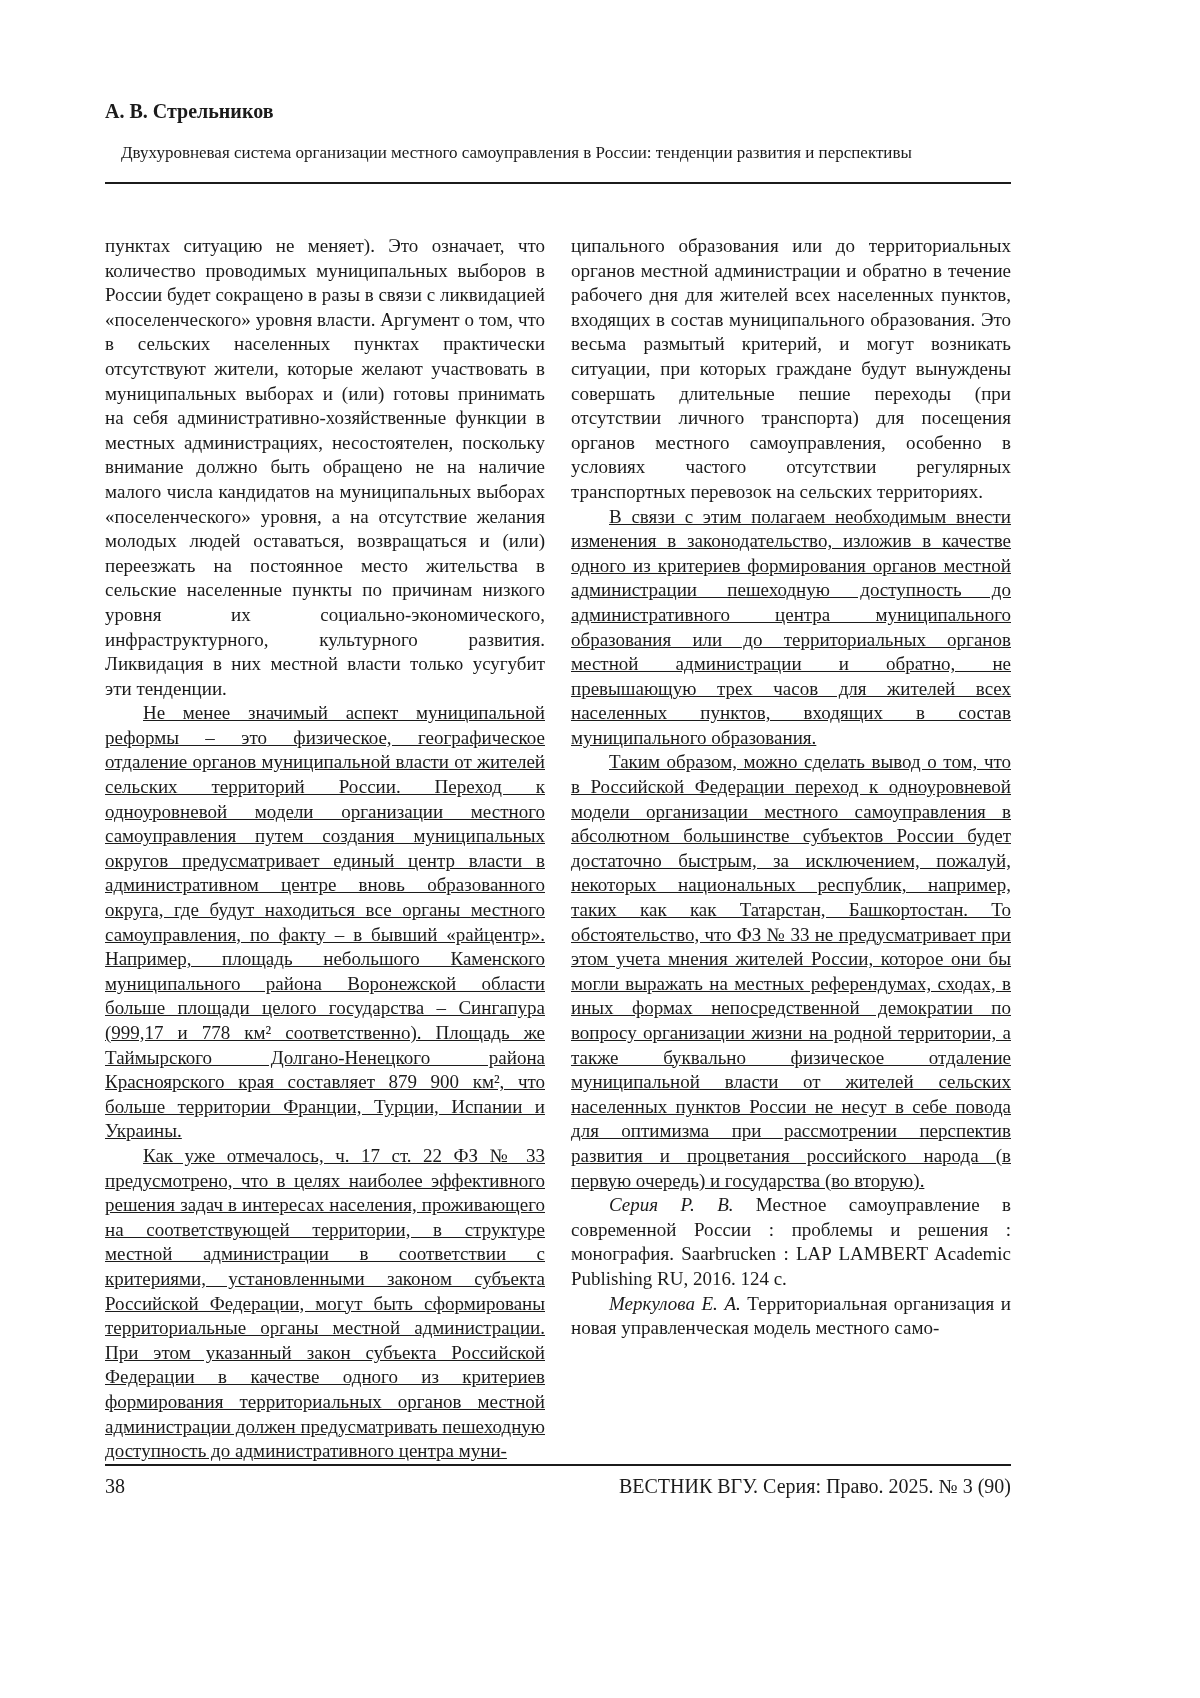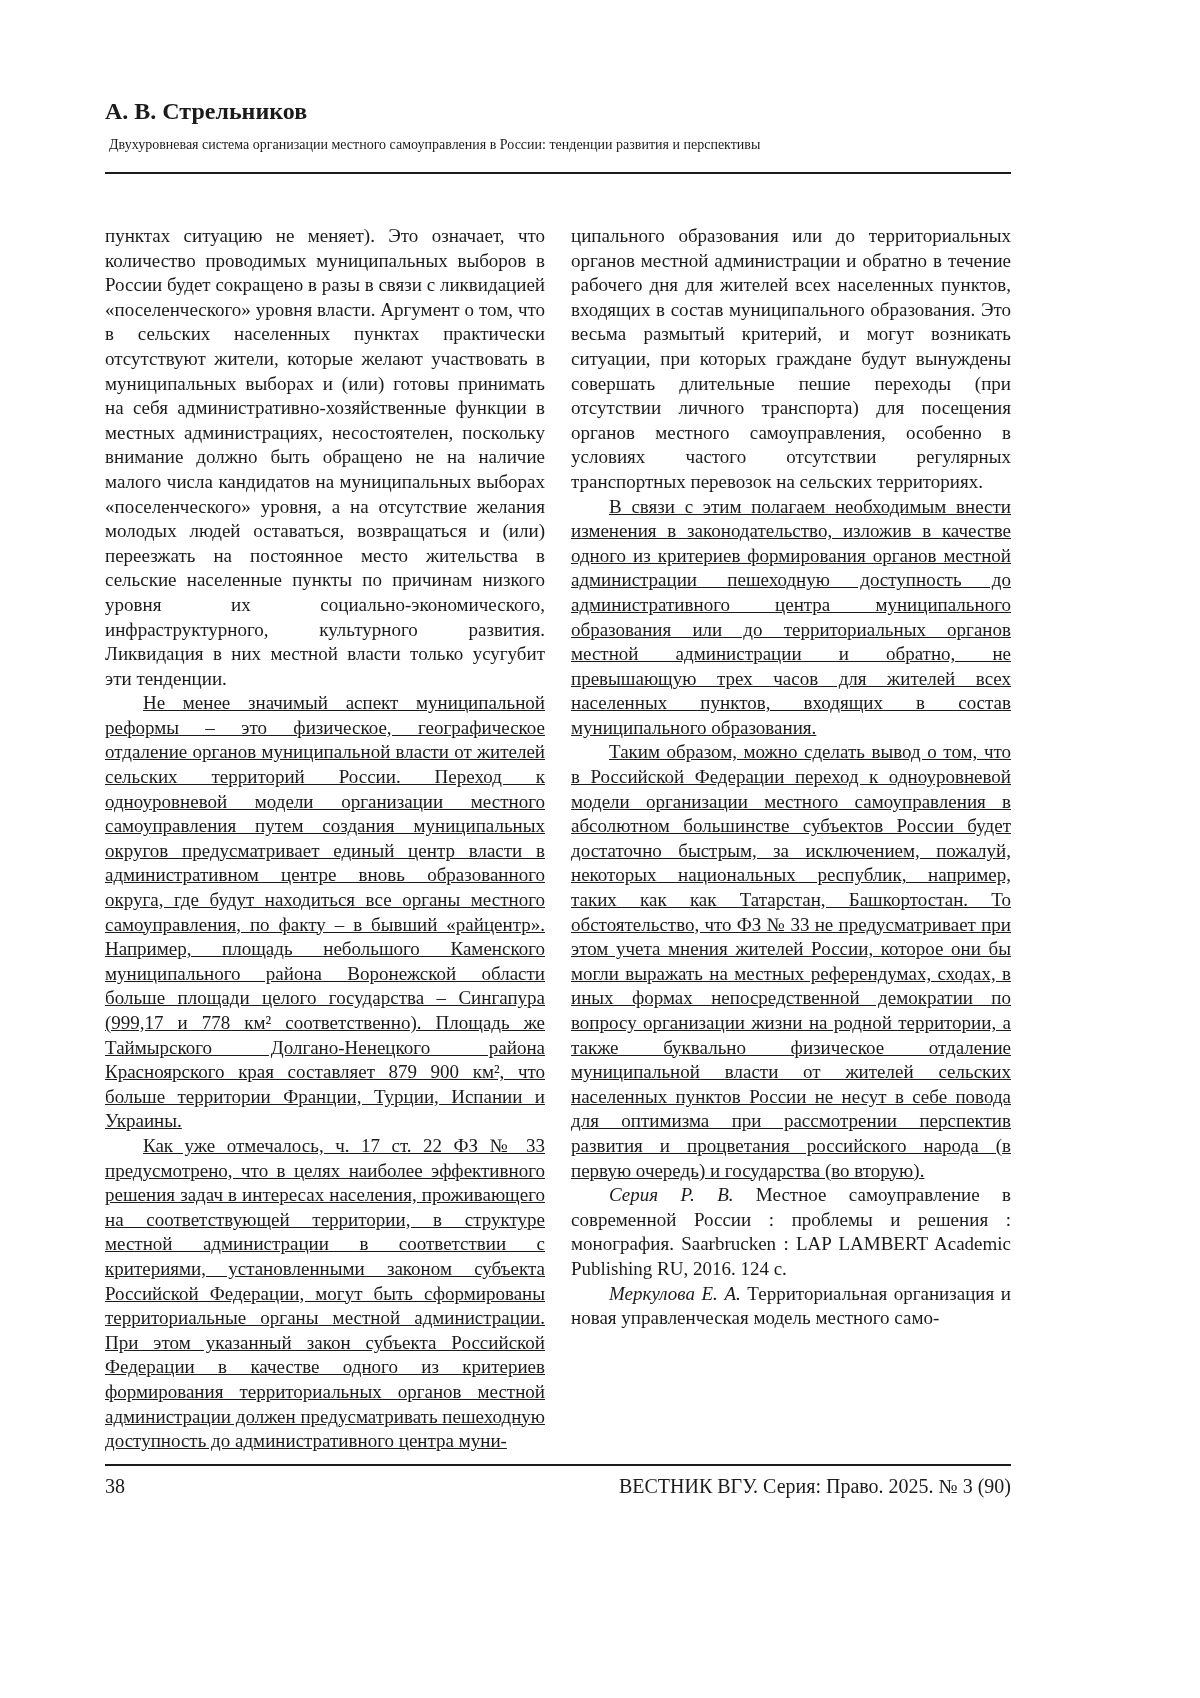--- a/index.html
+++ b/index.html
@@ -17,28 +17,28 @@
     overflow: hidden;
   }
   .content {
     position: absolute;
     left: 105px;
     top: 98px;
     width: 906px;
   }
   .header .author {
     font-weight: bold;
-    font-size: 24px;
+    font-size: 20px;
     line-height: 26px;
-    margin: 0 0 4px 0;
+    margin: 0 0 16px 0;
   }
   .header .title {
-    font-size: 14px;
-    line-height: 34px;
-    margin: 4px;
+    font-size: 17px;
+    line-height: 26px;
+    margin: 16px;
   }
   .header-rule {
     border: none;
     border-top: 2px solid #1b1b1b;
     margin: 10px 0 0 0;
   }
   .columns {
     display: flex;
     justify-content: space-between;
     margin-top: 22px;

